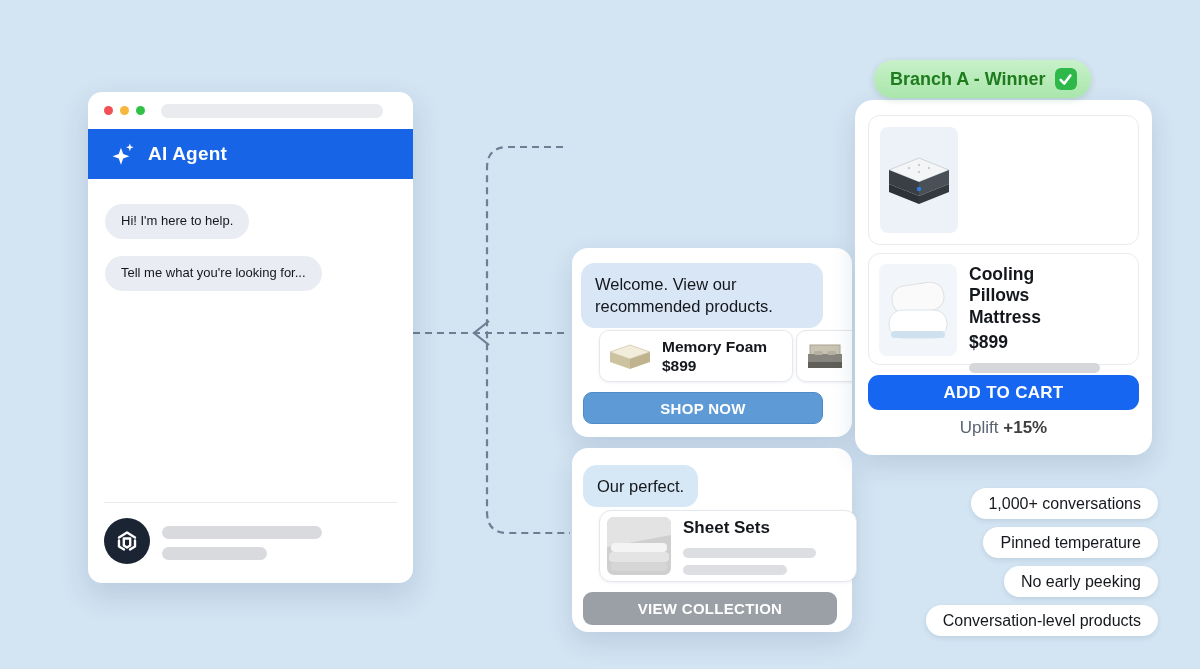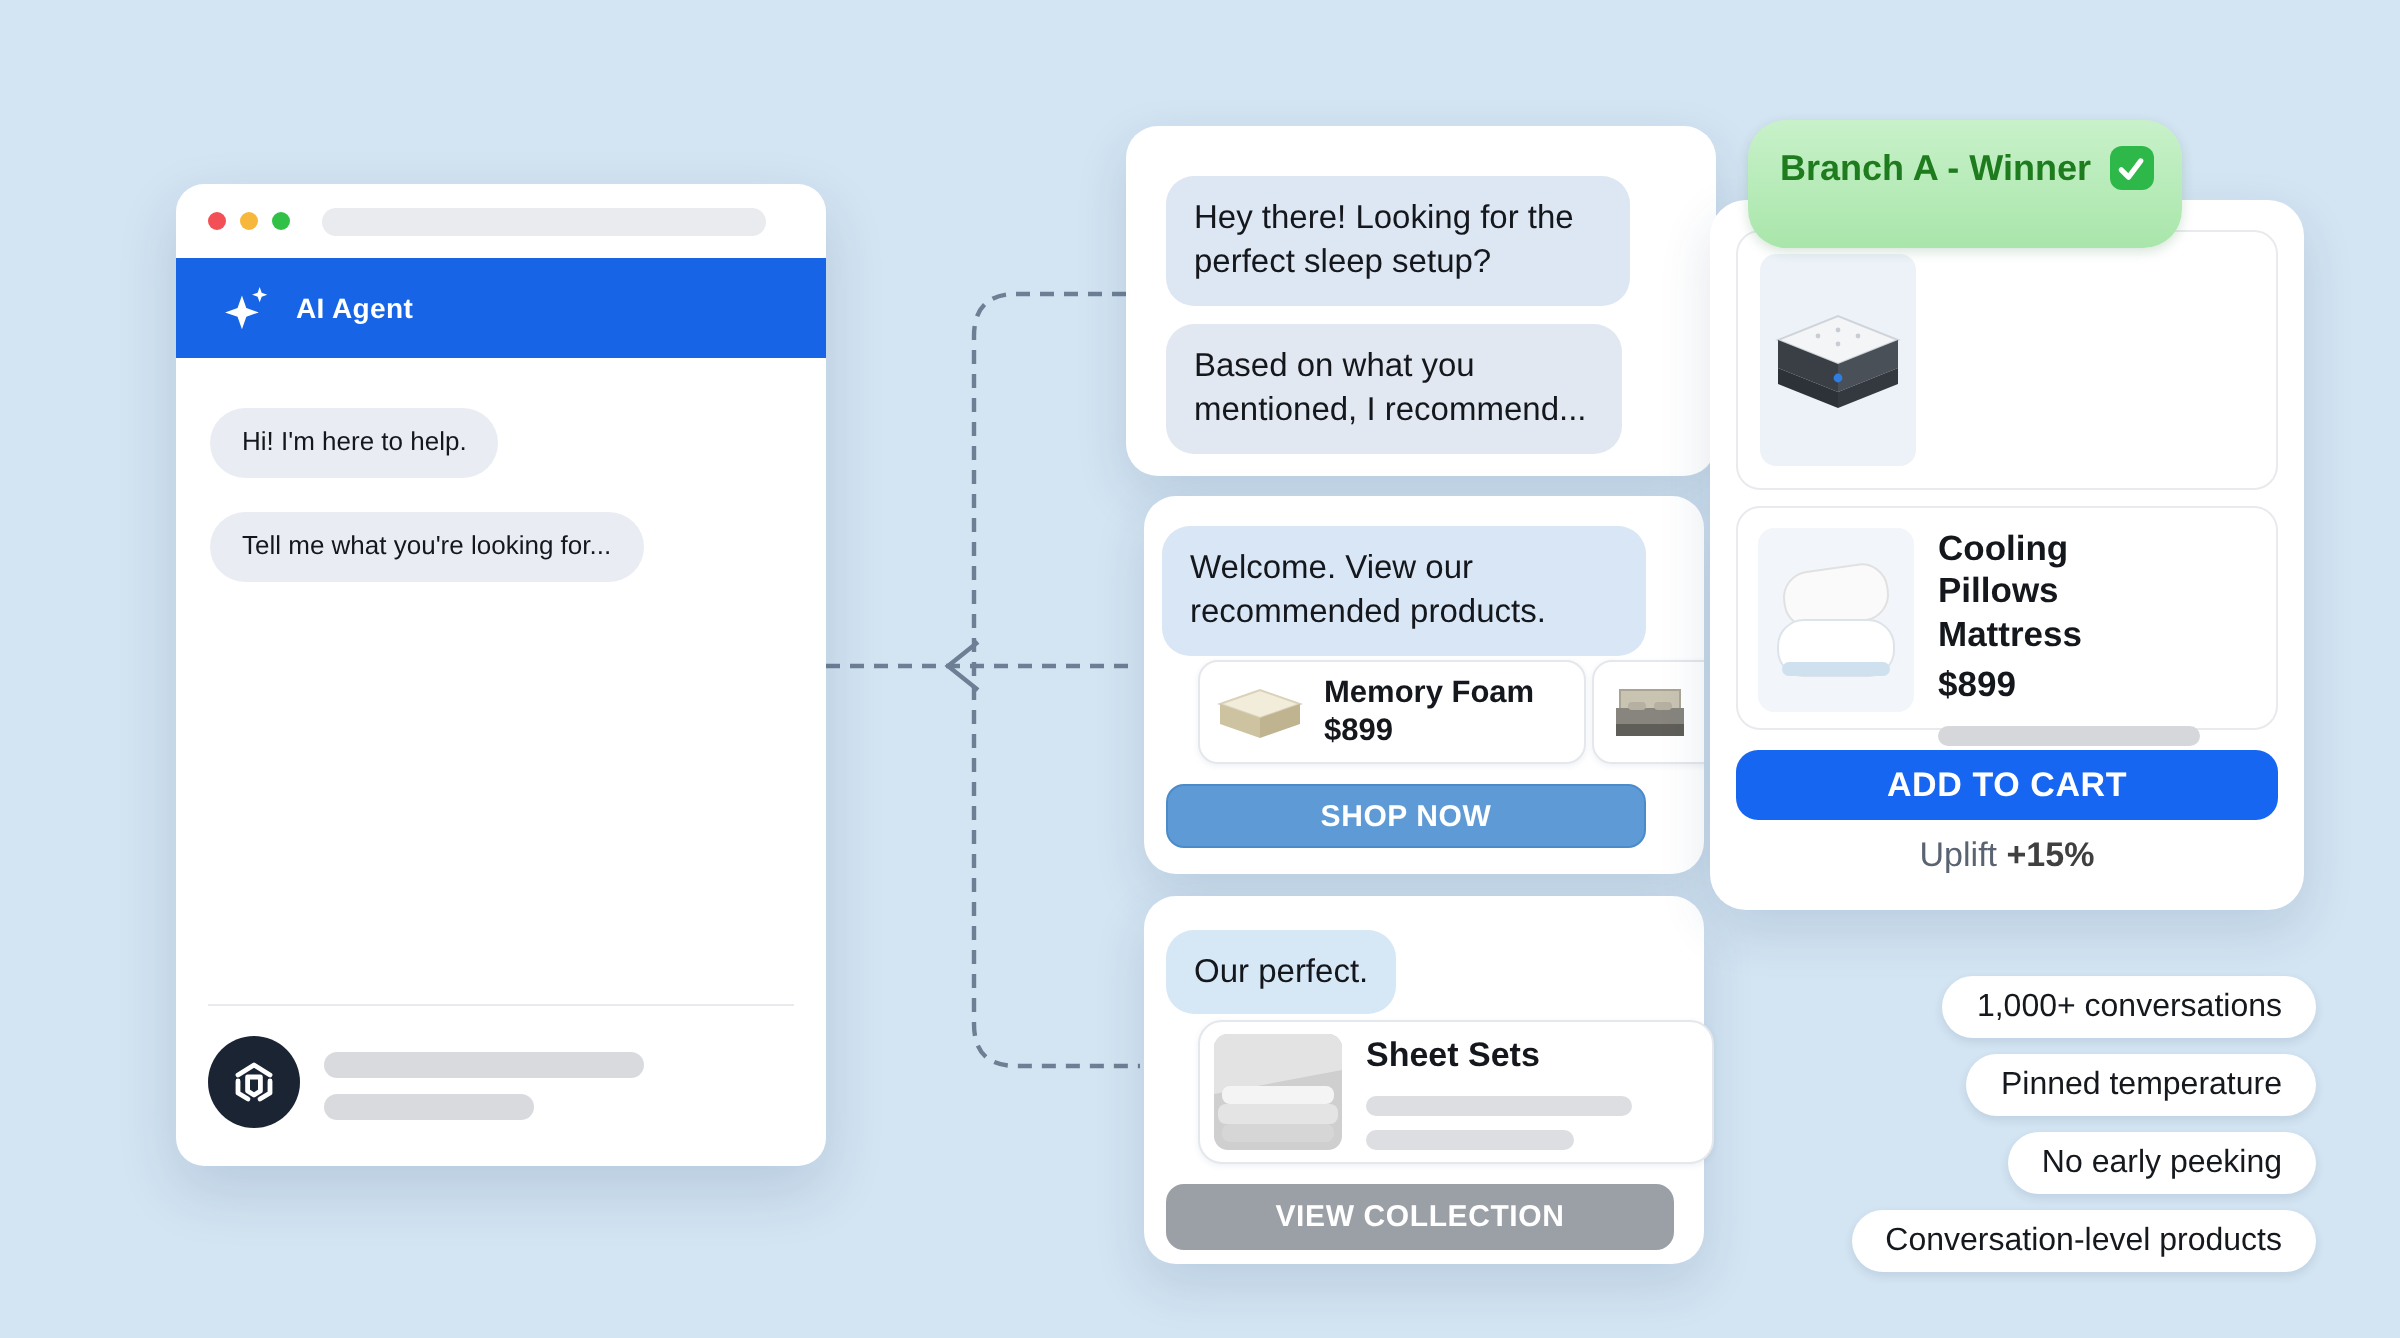--- a/index.html
+++ b/index.html
@@ -16,21 +16,21 @@
   .window{left:88px;top:92px;width:325px;height:491px;background:#fff;border-radius:14px;
           box-shadow:0 12px 30px rgba(35,70,110,.16);z-index:2;}
   .titlebar{position:absolute;left:0;top:0;right:0;height:37px;}
   .light{position:absolute;top:14px;width:9px;height:9px;border-radius:50%;}
   .l-red{left:16px;background:#f25056;}
   .l-yellow{left:32px;background:#f6b73c;}
   .l-green{left:48px;background:#31c146;}
   .tabpill{position:absolute;left:73px;top:12px;width:222px;height:14px;border-radius:7px;background:#e9ebee;}
   .appheader{position:absolute;left:0;top:37px;right:0;height:50px;background:#1765e6;
              display:flex;align-items:center;gap:11px;padding-left:22px;box-sizing:border-box;}
-  .appheader .title{color:#fff;font-size:14px;font-weight:700;letter-spacing:.2px;}
+  .appheader .title{color:#fff;font-size:19px;font-weight:700;letter-spacing:.2px;}
   .bubble{position:absolute;background:#e9edf3;border-radius:21px;padding:9px 16px;
           font-size:13px;color:#14171c;line-height:1.3;box-sizing:border-box;}
   .divider{position:absolute;left:16px;right:16px;top:410px;height:1px;background:#e8eaed;}
   .logo-circle{position:absolute;left:16px;top:426px;width:46px;height:46px;border-radius:50%;
                background:#1b2433;display:flex;align-items:center;justify-content:center;}
   .bar{position:absolute;background:#d8dadd;border-radius:7px;}
 
   
   .card{position:absolute;background:#fff;border-radius:16px;box-shadow:0 10px 26px rgba(35,70,110,.14);box-sizing:border-box;}
   .card-top{left:563px;top:63px;width:295px;height:175px;z-index:1;}
@@ -45,23 +45,23 @@
         display:flex;align-items:center;gap:9px;padding:7px;box-sizing:border-box;box-shadow:0 1px 3px rgba(40,70,110,.08);margin-left:16px;}
   .mini .pname{font-size:15.5px;font-weight:700;color:#14171c;line-height:1.25;}
   .mini .pprice{font-size:15.5px;font-weight:600;color:#14171c;}
   .cta{position:absolute;display:flex;align-items:center;justify-content:center;border-radius:9px;
        color:#fff;font-size:15px;font-weight:700;letter-spacing:.3px;cursor:pointer;box-sizing:border-box;}
   .cta-shop{background:#5e9ad6;border:1px solid #4b8bca;}
   .cta-collection{background:#9aa0a6;}
   .cta-cart{background:#1766f2;border-radius:11px;font-size:17px;}
 
   
-  .badge{position:absolute;left:874px;top:60px;height:48px;border-radius:19px;z-index:3;
+  .badge{position:absolute;left:874px;top:60px;height:38px;border-radius:19px;z-index:3;
          background:linear-gradient(180deg,#c8f1c9,#a9e6ab);display:flex;align-items:center;gap:9px;
-         padding:0 14px 16px 16px;box-shadow:0 2px 6px rgba(40,110,50,.18);}
+         padding:0 14px 0 16px;box-shadow:0 2px 6px rgba(40,110,50,.18);}
   .badge .btext{color:#1e7c1e;font-size:18px;font-weight:700;}
   .checksq{width:22px;height:22px;border-radius:6px;background:#2eb84a;display:flex;align-items:center;justify-content:center;}
   .card-win{left:855px;top:100px;width:297px;height:355px;border-radius:18px;z-index:2;}
   .wprod{position:absolute;background:#fff;border:1px solid #e8eaee;border-radius:12px;
          display:flex;gap:12px;padding:11px;box-sizing:border-box;}
   .wimg{border-radius:8px;display:flex;align-items:center;justify-content:center;flex-shrink:0;}
   .wname{font-size:17.5px;font-weight:700;color:#14171c;line-height:1.22;}
   .wprice{font-size:17.5px;font-weight:700;color:#14171c;margin-top:4px;}
   .wbar{background:#d5d7da;border-radius:5px;height:10px;}
   .uplift{position:absolute;left:0;top:318px;width:100%;text-align:center;font-size:17px;color:#5a6372;}
@@ -111,24 +111,20 @@
           <path d="M6 13.5 V19.5 L11 22.5"></path>
           <path d="M22 13.5 V19.5 L17 22.5"></path>
           <path d="M10.8 11.5 H17.2 V18.5 L14 20.5 L10.8 18.5 Z"></path>
         </g>
       </svg>
     </div>
     <div class="bar" style="left:74px;top:434px;width:160px;height:13px;"></div>
     <div class="bar" style="left:74px;top:455px;width:105px;height:13px;"></div>
   </div>
 
-  <div class="card card-top">
-    <div class="cbubble bl1" style="left:20px;top:25px;width:232px;">Hey there! Looking for the perfect sleep setup?</div>
-    <div class="cbubble bl2" style="left:20px;top:99px;width:228px;">Based on what you mentioned, I recommend...</div>
-  </div>
 
   <div class="card card-mid">
     <div class="cbubble bl3" style="left:9px;top:15px;width:242px;">Welcome. View our recommended products.</div>
     <div class="mini" style="left:11px;top:82px;width:194px;height:52px;">
       <span style="display:flex;flex-shrink:0;">
         <svg width="46" height="40" viewBox="0 0 46 40">
           <polygon points="3,16 23,9 43,16 23,23" fill="#f2ecda" stroke="#d9d1b8" stroke-width="1"></polygon>
           <polygon points="3,16 23,23 23,33 3,26" fill="#cdc3a0"></polygon>
           <polygon points="23,23 43,16 43,26 23,33" fill="#bfb390"></polygon>
         </svg>

